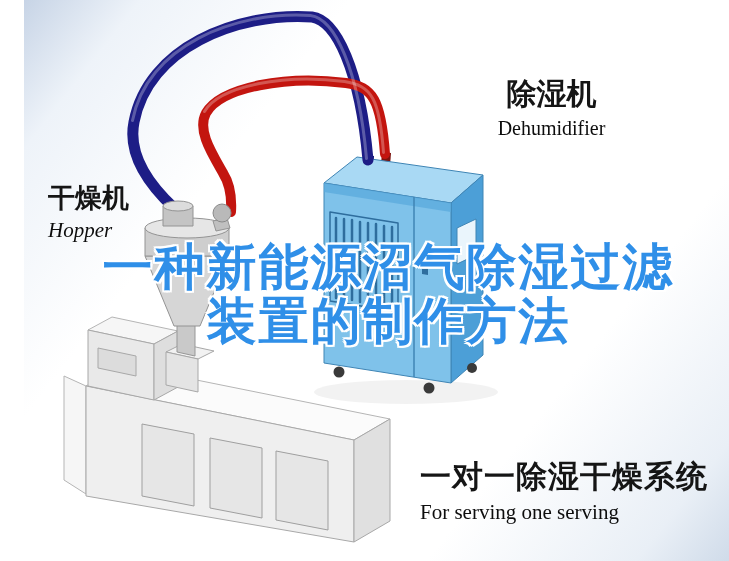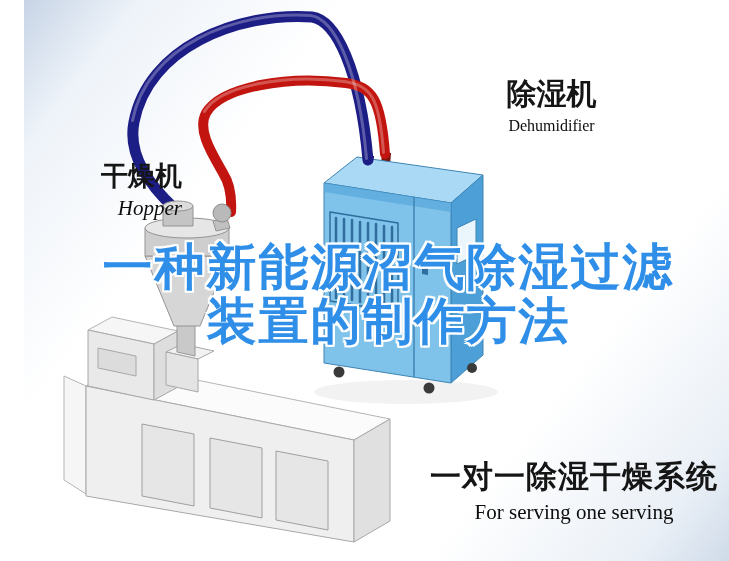--- a/index.html
+++ b/index.html
@@ -8,25 +8,25 @@
     font-family:"Liberation Sans",sans-serif;
     background:linear-gradient(128deg,#c7d4e6 0%,#eef3f9 10%,#ffffff 28%,#ffffff 72%,#e9eff6 90%,#c9d6e6 100%);
     margin-left:24px;
   }
   .stage svg{position:absolute;left:0;top:0;}
   .label{position:absolute;color:#151515;}
   .label .cn{font-weight:bold;}
   .label .en{font-family:"Liberation Serif",serif;margin-top:2px;color:#0d0d0d;}
   .dehum-label{left:430px;top:74px;width:195px;text-align:center;}
   .dehum-label .cn{font-size:30px;}
-  .dehum-label .en{font-size:16px;}
-  .hopper-label{left:24px;top:158px;width:134px;text-align:right;}
+  .dehum-label .en{font-size:20px;}
+  .hopper-label{left:24px;top:180px;width:134px;text-align:left;}
   .hopper-label .cn{font-size:27px;}
   .hopper-label .en{font-size:21px;font-style:italic;}
-  .system-label{left:396px;top:456px;width:308px;text-align:center;}
+  .system-label{left:396px;top:456px;width:308px;}
   .system-label .cn{font-size:31px;letter-spacing:1px;}
   .system-label .en{font-size:21px;}
   .watermark{
     position:absolute;left:0;top:240px;width:729px;z-index:5;
     text-align:center;font-size:50px;font-weight:bold;line-height:1.08;
     color:#2f8fe8;letter-spacing:2px;
     text-shadow:-2px -2px 0 #fff,2px -2px 0 #fff,-2px 2px 0 #fff,2px 2px 0 #fff,
                  0 -2px 0 #fff,0 2px 0 #fff,-2px 0 0 #fff,2px 0 0 #fff;
   }
 </style>

